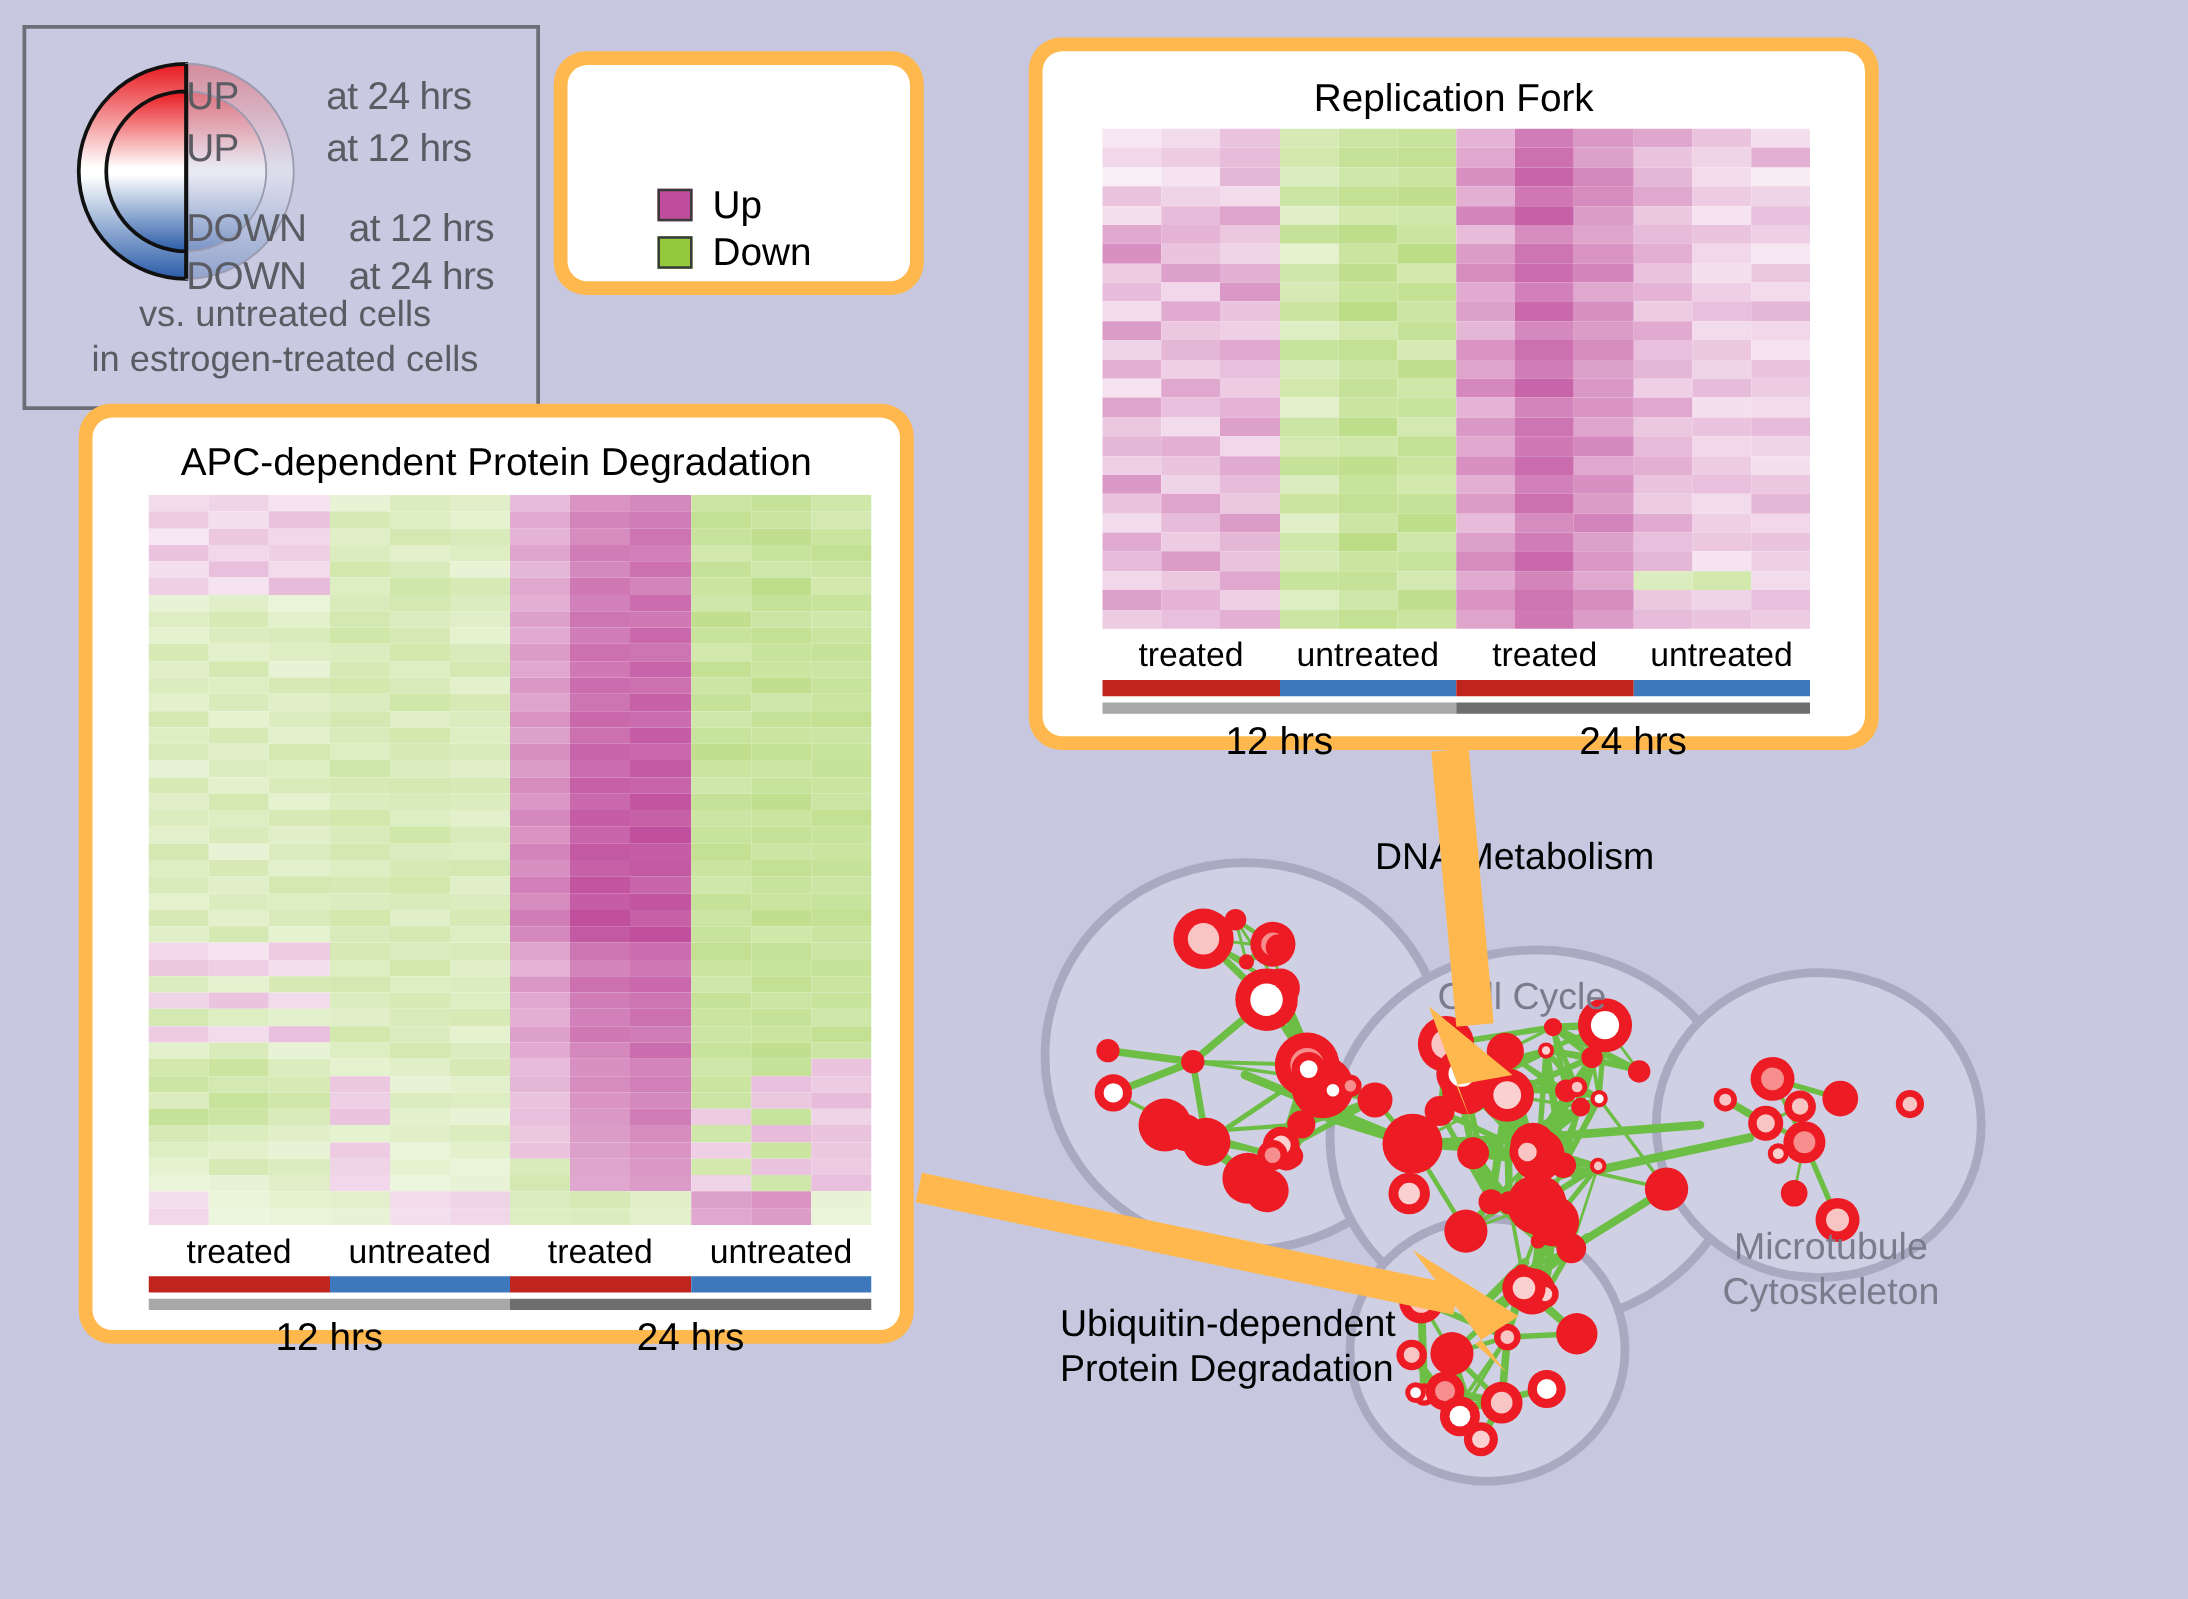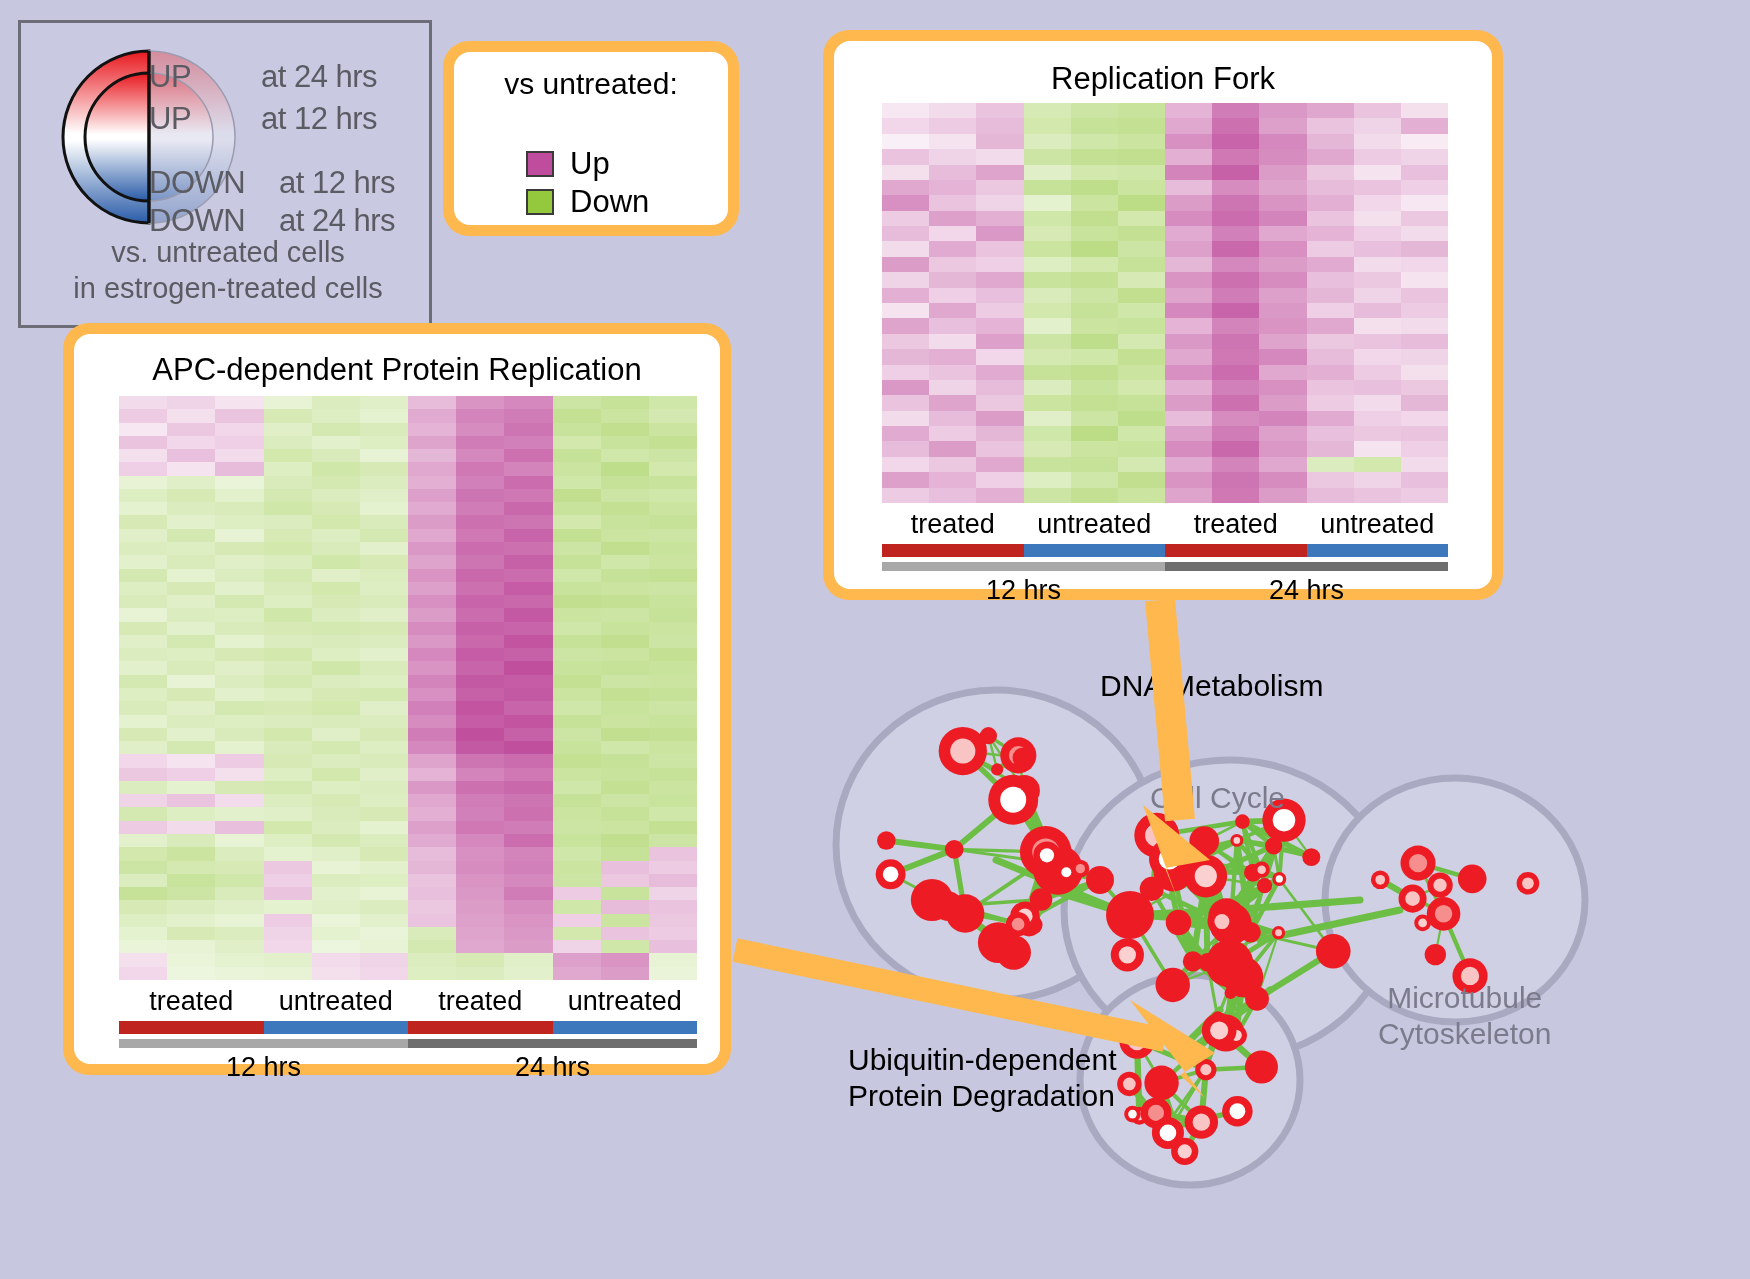--- a/index.html
+++ b/index.html
@@ -58,21 +58,21 @@
   .heat{position:absolute;display:grid;gap:0;}
   .heat div{width:100%;height:100%;}
 
   .axis-labels{position:absolute;display:flex;}
   .axis-labels span{
     flex:1;text-align:center;font-size:27px;color:#000;white-space:nowrap;
   }
   .bar-row{position:absolute;display:flex;height:13px;}
   .bar-row .seg{height:100%;}
   .time-labels{position:absolute;display:flex;}
-  .time-labels span{flex:1;text-align:center;font-size:27px;color:#000;}
+  .time-labels span{flex:1;text-align:center;font-size:31px;color:#000;}
 
   
   #network{position:absolute;left:800px;top:610px;width:950px;height:669px;}
   #network svg{display:block;}
 
   .cluster-label{
     position:absolute;font-size:30px;color:#7b7b8c;line-height:1.2;
     white-space:pre;
   }
   .cluster-label.dark{color:#000;}
@@ -127,21 +127,20 @@
 
     <div id="wheel-caption">
       <div>vs. untreated cells</div>
       <div>in estrogen-treated cells</div>
     </div>
   </div>
 
   <div class="card" id="updown-card">
     <div class="card-inner">
       <div id="updown-title">
-        <div>vs untreated:</div>
       </div>
       <div class="legend-row" style="top:96px;">
         <span class="swatch" id="sw-up" style="background: rgb(191, 76, 156);"></span>
         <span class="legend-label">Up</span>
       </div>
       <div class="legend-row" style="top:134px;">
         <span class="swatch" id="sw-down" style="background: rgb(148, 200, 61);"></span>
         <span class="legend-label">Down</span>
       </div>
     </div>
@@ -487,21 +486,21 @@
 
       <div class="time-labels" style="left:48px;top:534px;width:566px;">
         <span>12 hrs</span>
         <span>24 hrs</span>
       </div>
     </div>
   </div>
 
   <div class="card" id="apc-card">
     <div class="card-inner">
-      <div class="panel-title" style="top:18px;">APC-dependent Protein Replication</div>
+      <div class="panel-title" style="top:18px;">APC-dependent Protein Degradation</div>
 
       <div class="heat" id="heat-apc" style="left: 45px; top: 62px; width: 578px; height: 584px; grid-template-columns: repeat(12, 1fr); grid-template-rows: repeat(44, 1fr);">
           <div style="background: rgb(242, 219, 235);"></div>
           <div style="background: rgb(239, 211, 231);"></div>
           <div style="background: rgb(245, 227, 240);"></div>
           <div style="background: rgb(231, 243, 212);"></div>
           <div style="background: rgb(219, 237, 190);"></div>
           <div style="background: rgb(224, 239, 199);"></div>
           <div style="background: rgb(231, 187, 218);"></div>
           <div style="background: rgb(217, 148, 196);"></div>

